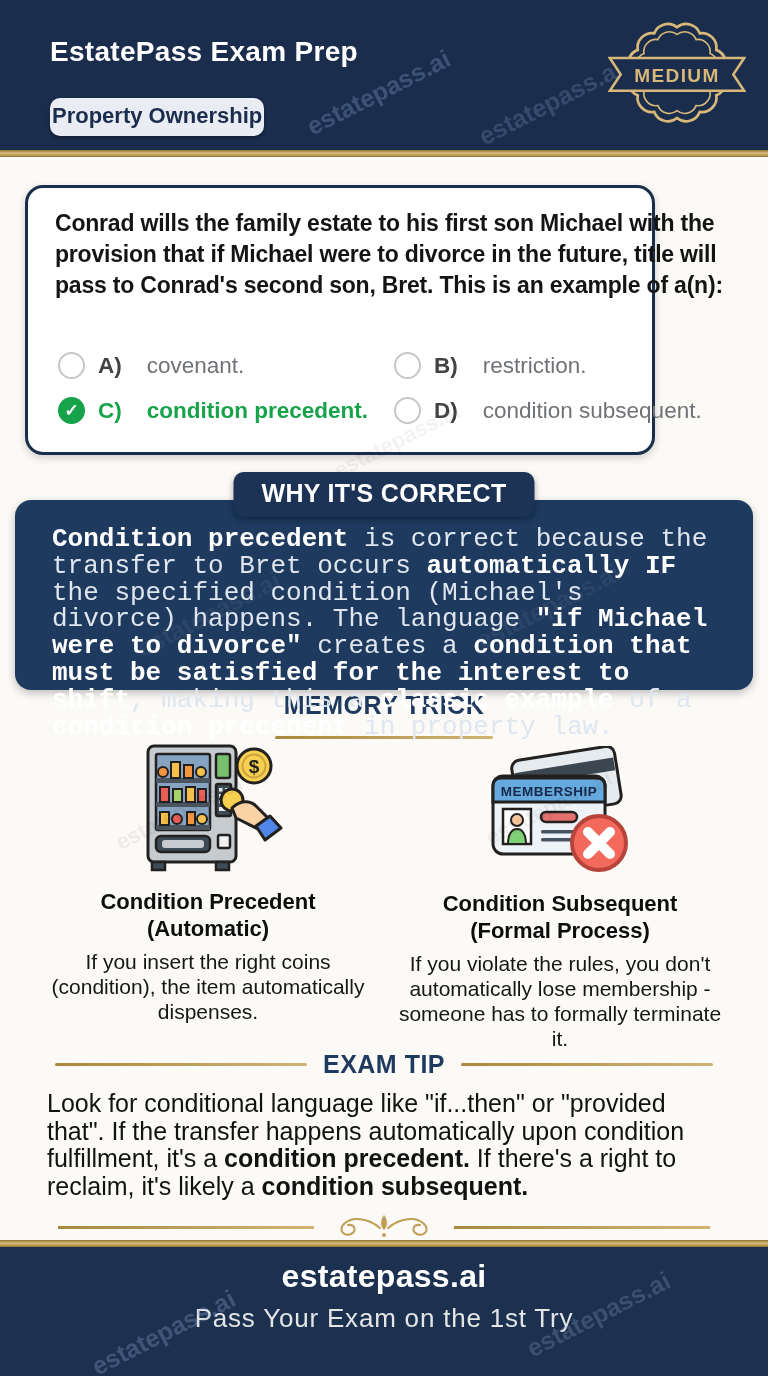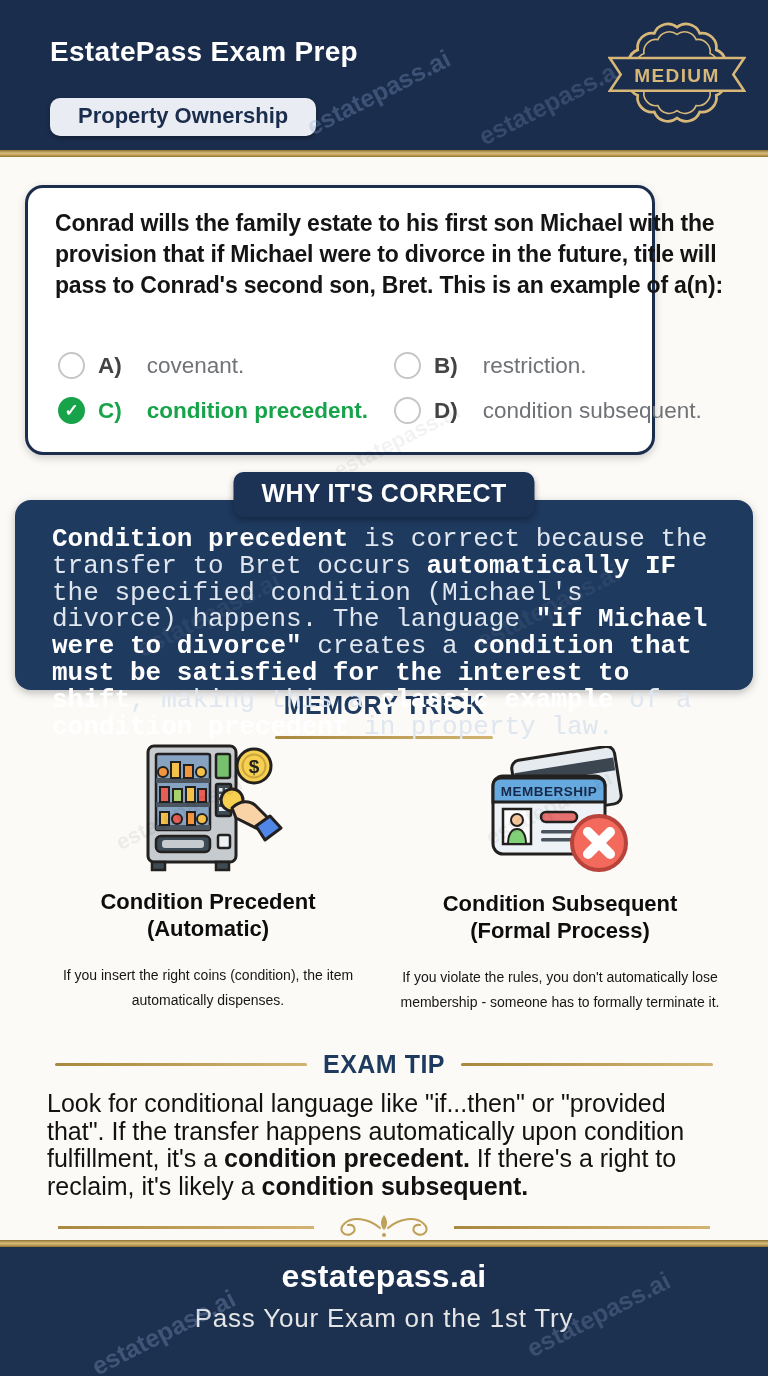--- a/index.html
+++ b/index.html
@@ -12,21 +12,21 @@
     color:#131313;
   }
   .abs { position:absolute; }
 
   
   .header { top:0; left:0; width:768px; height:150px; background:#1b2d4d; }
   .gold-strip { top:150px; left:0; width:768px; height:7px;
     background:linear-gradient(180deg,#8d7132 0%,#d9bc7c 45%,#c5a45b 70%,#8d7132 100%); }
   .app-title { left:50px; top:36px; font-size:28px; font-weight:bold; color:#ffffff; letter-spacing:.3px; }
   .category-badge { left:50px; top:98px; background:#e9ecf2; color:#1b2d4d;
-    font-size:22px; font-weight:bold; padding:5px 28px 7px; border-radius:10px;
+    font-size:22px; font-weight:bold; padding:5px 2px 7px; border-radius:10px;
     box-shadow:0 2px 4px rgba(0,0,0,.35); }
   .seal { right:22px; top:18px; }
 
   
   .wm { font-size:25px; font-weight:bold; transform:rotate(-27deg); pointer-events:none; white-space:nowrap; }
   .wm-header1 { left:300px; top:78px; color:rgba(140,168,214,.30); }
   .wm-header2 { left:472px; top:88px; color:rgba(140,168,214,.24); }
   .wm-card   { left:300px; top:430px; color:rgba(0,0,0,.05); font-size:22px; }
   .wm-why1   { left:130px; top:600px; color:rgba(255,255,255,.06); }
   .wm-why2   { left:470px; top:592px; color:rgba(255,255,255,.06); }
@@ -68,21 +68,21 @@
   .mt-heading  { top:672px;flex-direction:column; }
   .mt-heading .line { width:218px; }
   .tip-heading { top:1050px; }
   .tip-heading .line { width:252px; }
 
   
   .mt-col { width:336px; display:flex; flex-direction:column; align-items:center; text-align:center; }
   .mt-col-left  { left:40px;  top:740px; }
   .mt-col-right { left:392px; top:742px; }
   .mt-title { font-size:22px; font-weight:bold; line-height:27px; color:#0d0d0d; margin-top:8px; }
-  .mt-body  { font-size:14px; line-height:25px; color:#161616; margin-top:21px;text-align:center; }
+  .mt-body  { font-size:21px; line-height:25px; color:#161616; margin-top:7px;text-align:center; }
   .mt-icon-wrap { height:140px; display:flex; align-items:center; justify-content:center; }
 
   
   .tip-text { left:47px; top:1090px; width:676px; font-size:25px; line-height:27.5px; color:#121212; }
 
   
   .flourish { top:1212px; left:0; width:768px; display:flex; align-items:center; justify-content:center; gap:10px; }
   .flourish .line { width:256px; height:3px; background:linear-gradient(90deg,#a9893f,#d2b372); }
 
   

